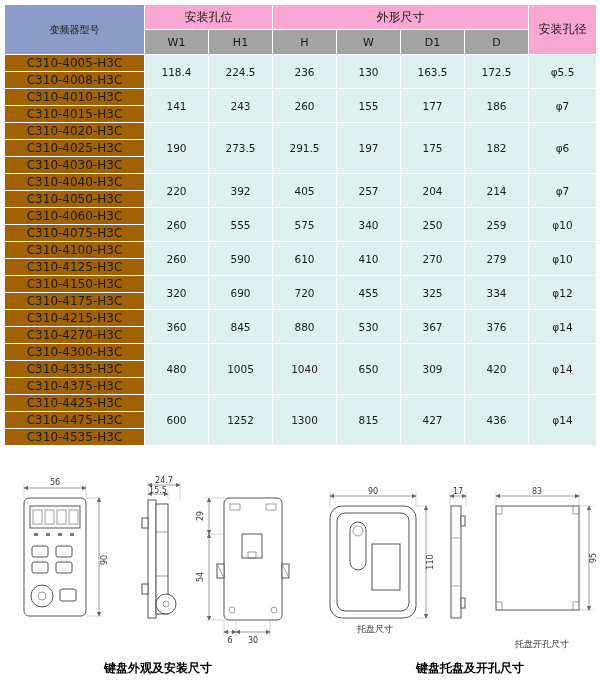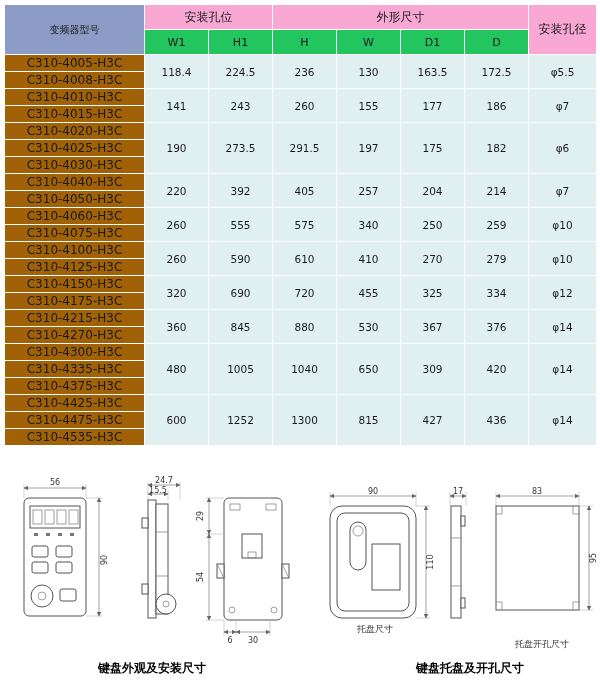--- a/index.html
+++ b/index.html
@@ -14,21 +14,21 @@
   
   .spec-table-wrap { position:absolute; top:4px; left:4px; }
   table.spec { border-collapse:collapse; table-layout:fixed; width:592px; }
   table.spec th, table.spec td {
     border:1px solid #ffffff;
     text-align:center; vertical-align:middle;
     padding:0 2px; overflow:hidden; white-space:nowrap;
   }
   th.model-h { background:#8d9cc6; font-size:10px; font-weight:normal; height:50px; }
   th.teal    { background:#f9a8d4; font-size:12px; font-weight:normal; height:25px; }
-  th.sub     { background:#22c55e; font-size:11px; font-weight:normal; height:25px; }
+  th.sub     { background:#a3a3a3; font-size:11px; font-weight:normal; height:25px; }
   td.model   { background:#a16207; font-size:12px; height:17px;
                border:1px solid #ffffff; border-bottom:1px solid #e6e6e6; }
   td.val     { background:#e0f0f0; font-size:10.5px; }
 
   
   .drw { position:absolute; }
   svg { display:block; }
   .ln  { fill:none; stroke:#555; stroke-width:1; }
   .lnf { fill:#ffffff; stroke:#555; stroke-width:1; }
   .thin{ fill:none; stroke:#777; stroke-width:0.7; }
@@ -350,14 +350,14 @@
 
   <line class="ext" x1="97" y1="20" x2="111" y2="20"></line>
   <line class="ext" x1="97" y1="124" x2="111" y2="124"></line>
   <line class="dim" x1="107" y1="20" x2="107" y2="124" marker-start="url(#arr)" marker-end="url(#arr)"></line>
   <text class="dimt" x="114" y="72" text-anchor="middle" transform="rotate(-90 114 72)">95</text>
 </svg>
 
 <div class="small-caption" style="left:330px; top:623px; width:90px;">托盘尺寸</div>
 <div class="small-caption" style="left:492px; top:623px; width:100px;margin-top:15px;">托盘开孔尺寸</div>
 
-<div class="main-caption" style="left:62px; top:660px; width:180px;">键盘外观及安装尺寸</div>
+<div class="main-caption" style="left:68px; top:660px; width:180px;">键盘外观及安装尺寸</div>
 <div class="main-caption" style="left:380px; top:660px; width:180px;">键盘托盘及开孔尺寸</div>
 
 </body></html>

